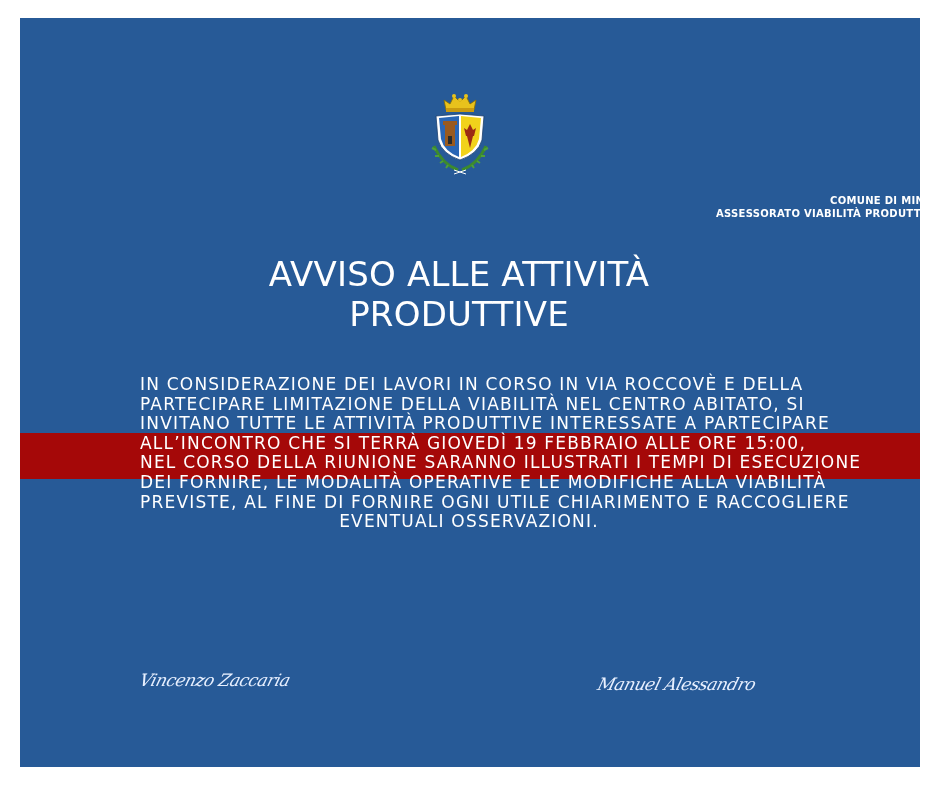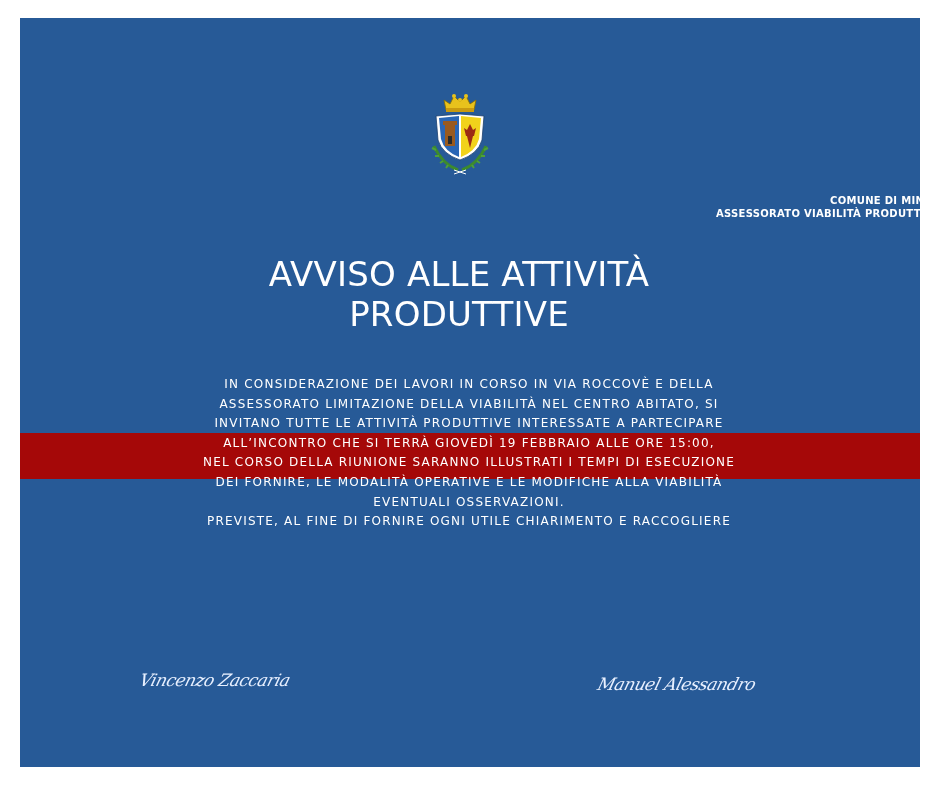--- a/index.html
+++ b/index.html
@@ -22,21 +22,21 @@
       position: absolute; left: 0; width: 940px; top: 194px; text-align: right;
       color: #ffffff; font-size: 10px; font-weight: bold; line-height: 13px; letter-spacing: 0.3px;
     }
     .title {
       position: absolute; left: 0; width: 918px; top: 254px; text-align: center;
       color: #ffffff; font-size: 34px; line-height: 40px; font-family: "DejaVu Sans", sans-serif;
       letter-spacing: 0.2px;
     }
     .body-text {
       position: absolute; left: 140px; width: 658px; top: 375px; text-align: center;
-      color: #ffffff; font-size: 12px; line-height: 19.6px; letter-spacing: 1.2px;
+      color: #ffffff; font-size: 17px; line-height: 19.6px; letter-spacing: 1.2px;
       font-family: "DejaVu Sans", sans-serif;
     }
     .body-text .line { display: block; white-space: nowrap; }
     .sig {
       position: absolute; color: #e8f0ff; font-family: "DejaVu Serif", serif; font-style: italic;
       font-size: 17px; letter-spacing: -0.5px;
     }
     .sig-left { left: 140px; top: 670px; transform: skewX(-15deg); }
     .sig-right { left: 598px; top: 674px; transform: skewX(-15deg); }
   </style>
@@ -79,23 +79,23 @@
   <div>ASSESSORATO VIABILITÀ PRODUTTIVE</div>
 </div>
 
 <div class="title">
   <div>AVVISO ALLE ATTIVITÀ</div>
   <div>PRODUTTIVE</div>
 </div>
 
 <div class="body-text">
   <span class="line">IN CONSIDERAZIONE DEI LAVORI IN CORSO IN VIA ROCCOVÈ E DELLA</span>
-  <span class="line">ASSESSORATO LIMITAZIONE DELLA VIABILITÀ NEL CENTRO ABITATO, SI</span>
+  <span class="line">PARTECIPARE LIMITAZIONE DELLA VIABILITÀ NEL CENTRO ABITATO, SI</span>
   <span class="line">INVITANO TUTTE LE ATTIVITÀ PRODUTTIVE INTERESSATE A PARTECIPARE</span>
   <span class="line">ALL’INCONTRO CHE SI TERRÀ GIOVEDÌ 19 FEBBRAIO ALLE ORE 15:00,</span>
   <span class="line">NEL CORSO DELLA RIUNIONE SARANNO ILLUSTRATI I TEMPI DI ESECUZIONE</span>
   <span class="line">DEI FORNIRE, LE MODALITÀ OPERATIVE E LE MODIFICHE ALLA VIABILITÀ</span>
+  <span class="line">PREVISTE, AL FINE DI FORNIRE OGNI UTILE CHIARIMENTO E RACCOGLIERE</span>
   <span class="line">EVENTUALI OSSERVAZIONI.</span>
-  <span class="line">PREVISTE, AL FINE DI FORNIRE OGNI UTILE CHIARIMENTO E RACCOGLIERE</span>
 </div>
 
 <div class="sig sig-left">Vincenzo Zaccaria</div>
 <div class="sig sig-right">Manuel Alessandro</div>
 
 </body></html>

